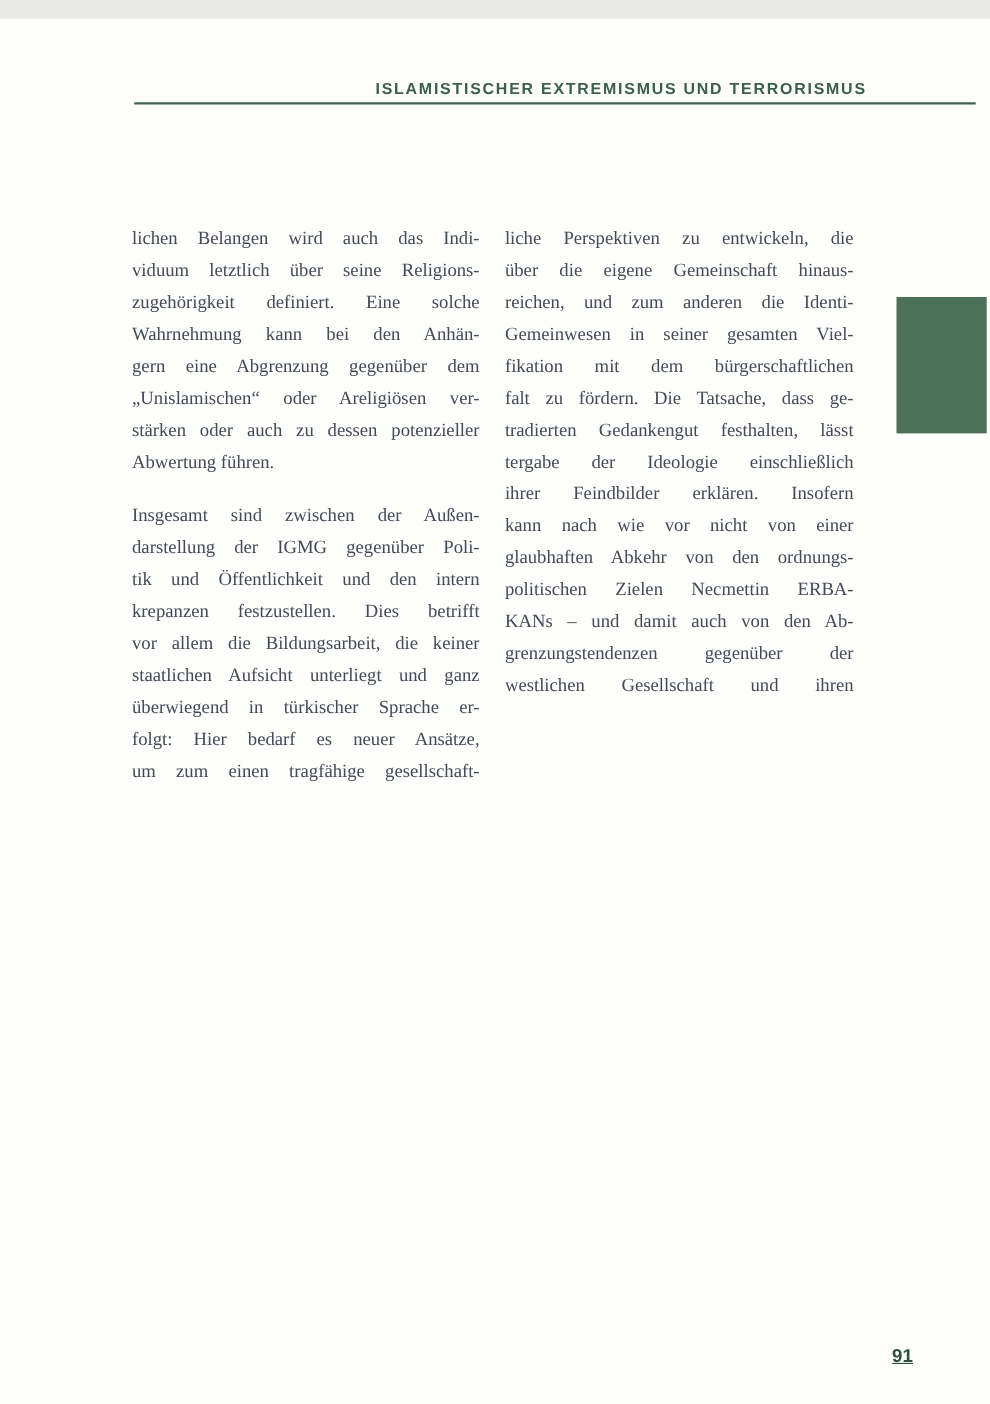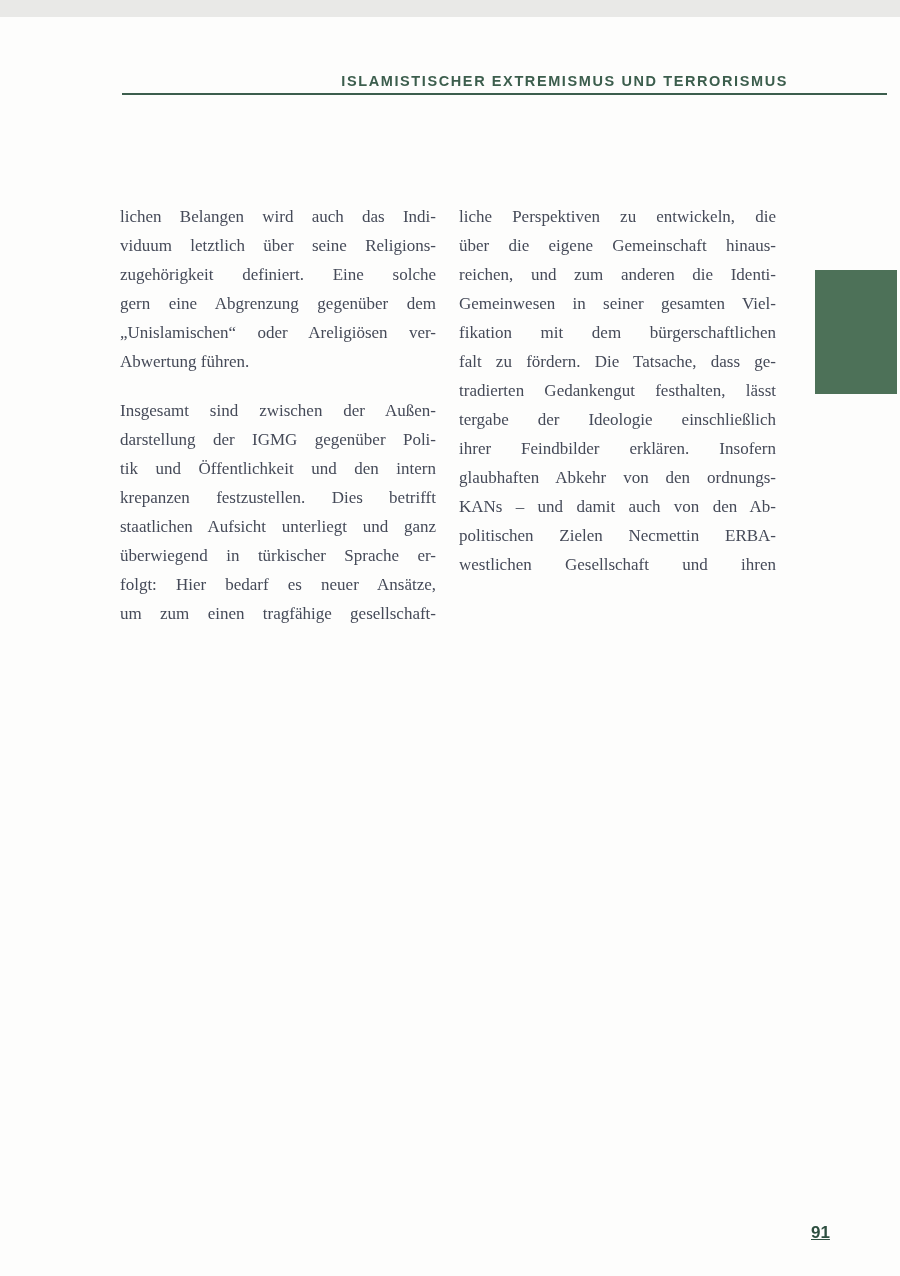--- a/index.html
+++ b/index.html
@@ -82,49 +82,54 @@
   <div class="header-title">ISLAMISTISCHER EXTREMISMUS UND TERRORISMUS</div>
   <div class="header-rule"></div>
 
   <div class="green-tab"></div>
 
   <div class="column left">
     <div class="para">
       <span class="line">lichen Belangen wird auch das Indi-</span>
       <span class="line">viduum letztlich über seine Religions-</span>
       <span class="line">zugehörigkeit definiert. Eine solche</span>
+      <span class="line">Wahrnehmung kann bei den Anhän-</span>
       <span class="line">gern eine Abgrenzung gegenüber dem</span>
       <span class="line">„Unislamischen“ oder Areligiösen ver-</span>
+      <span class="line">stärken oder auch zu dessen potenzieller</span>
       <span class="line lastline">Abwertung führen.</span>
     </div>
     <div class="para">
       <span class="line">Insgesamt sind zwischen der Außen-</span>
       <span class="line">darstellung der IGMG gegenüber Poli-</span>
       <span class="line">tik und Öffentlichkeit und den intern</span>
       <span class="line">krepanzen festzustellen. Dies betrifft</span>
+      <span class="line">vor allem die Bildungsarbeit, die keiner</span>
       <span class="line">staatlichen Aufsicht unterliegt und ganz</span>
       <span class="line">überwiegend in türkischer Sprache er-</span>
       <span class="line">folgt: Hier bedarf es neuer Ansätze,</span>
       <span class="line">um zum einen tragfähige gesellschaft-</span>
     </div>
   </div>
 
   <div class="column right">
     <div class="para">
       <span class="line">liche Perspektiven zu entwickeln, die</span>
       <span class="line">über die eigene Gemeinschaft hinaus-</span>
       <span class="line">reichen, und zum anderen die Identi-</span>
       <span class="line">Gemeinwesen in seiner gesamten Viel-</span>
       <span class="line">fikation mit dem bürgerschaftlichen</span>
       <span class="line">falt zu fördern. Die Tatsache, dass ge-</span>
       <span class="line">tradierten Gedankengut festhalten, lässt</span>
       <span class="line">tergabe der Ideologie einschließlich</span>
       <span class="line">ihrer Feindbilder erklären. Insofern</span>
+      <span class="line">kann nach wie vor nicht von einer</span>
       <span class="line">glaubhaften Abkehr von den ordnungs-</span>
+      <span class="line">politischen Zielen Necmettin ERBA-</span>
       <span class="line">KANs – und damit auch von den Ab-</span>
-      <span class="line">politischen Zielen Necmettin ERBA-</span>
+      <span class="line">grenzungstendenzen gegenüber der</span>
       <span class="line">westlichen Gesellschaft und ihren</span>
     </div>
   </div>
 
   <div class="page-number">91</div>
 
 </div>
 
 </body></html>

